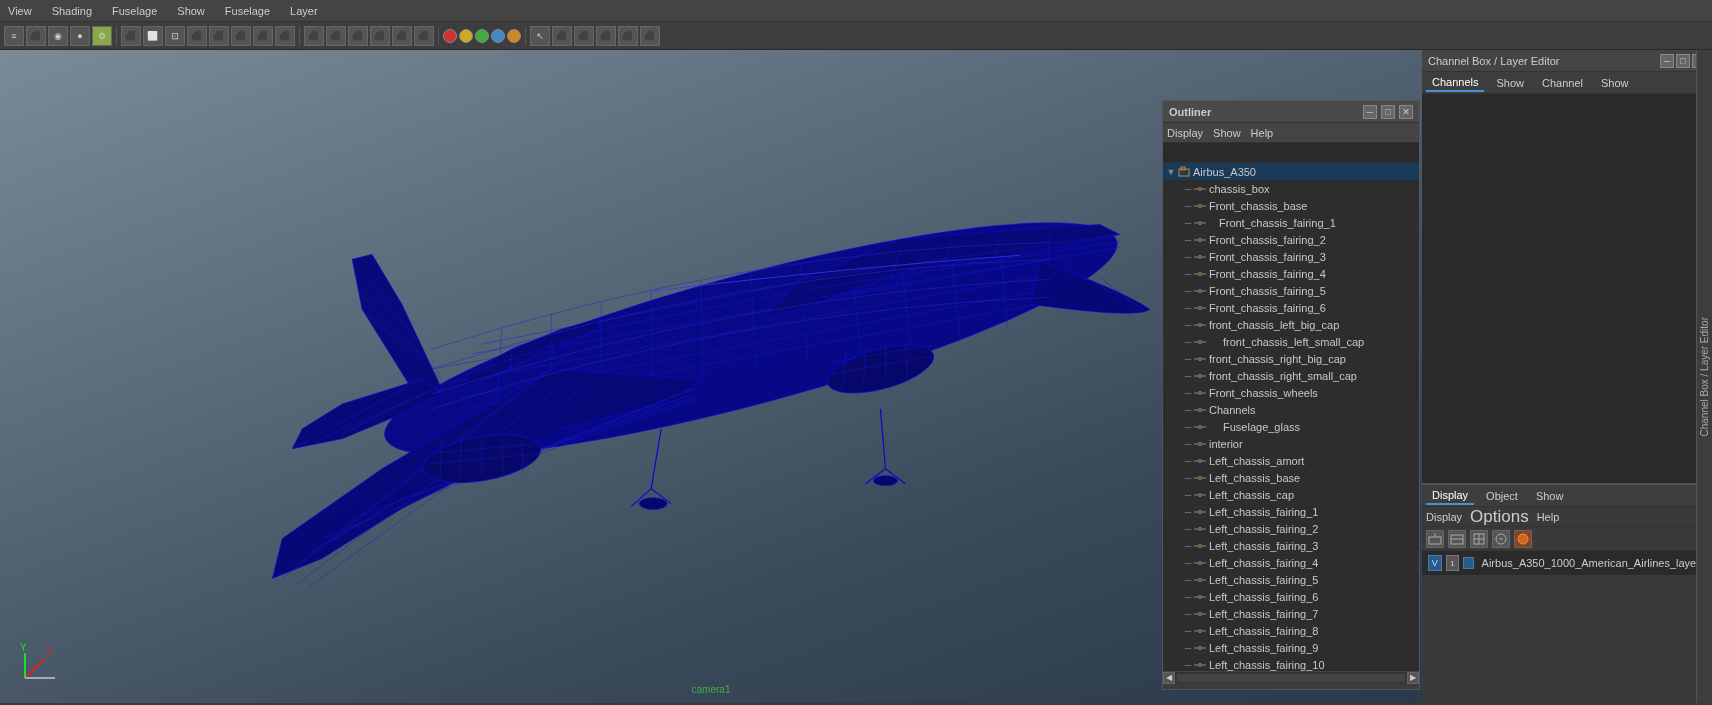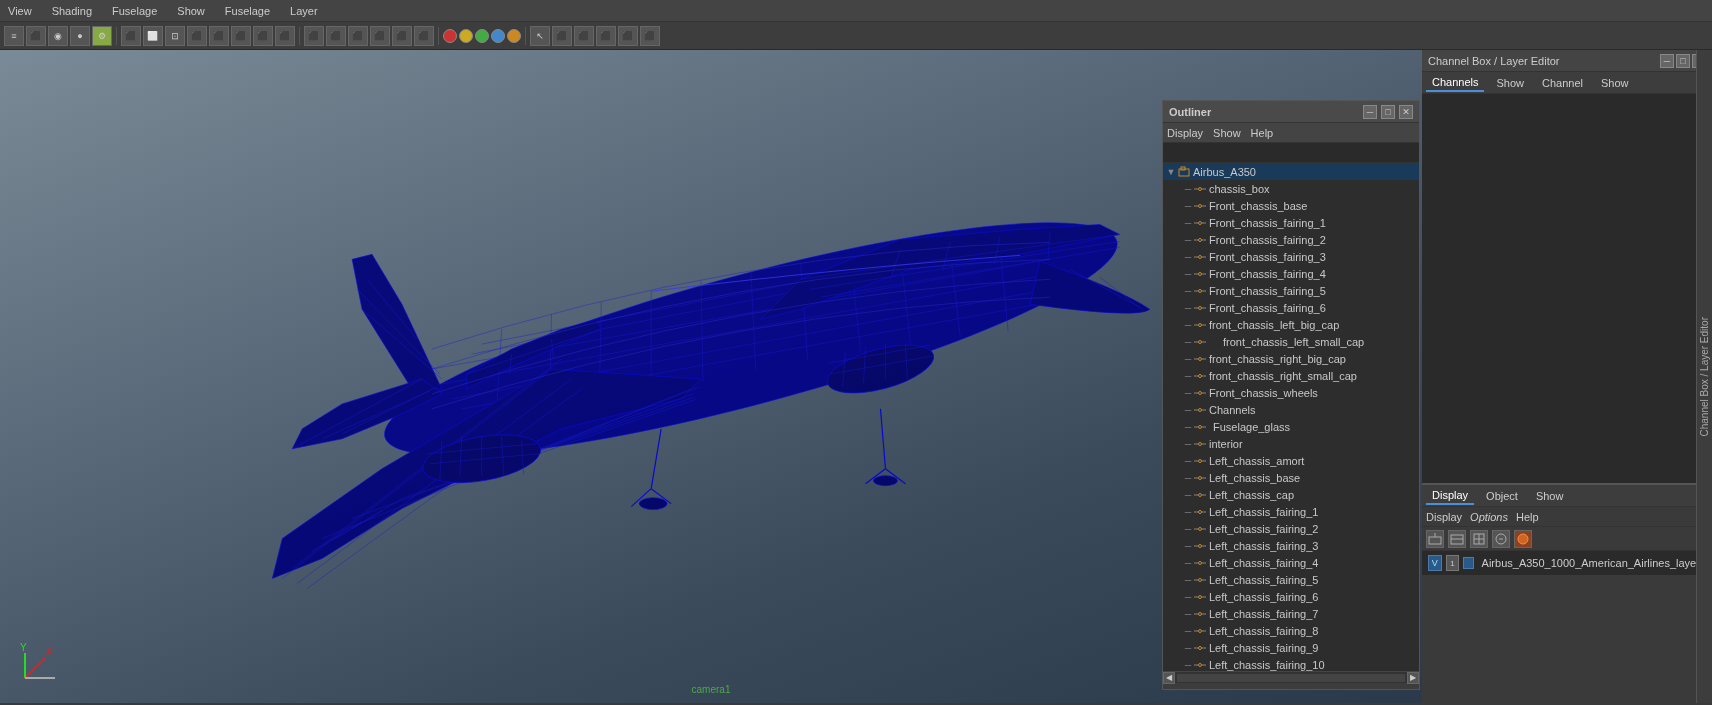--- a/index.html
+++ b/index.html
@@ -639,21 +639,21 @@
     </div>
         <div class="tree-item" style="padding-left: 20px;">
       <div class="tree-expand" style="color:#888;font-size:9px;width:10px;">─</div>
       <div class="tree-item-icon" style="width:14px;height:14px;">
         <svg width="12" height="12" viewBox="0 0 12 12">
           <circle cx="6" cy="6" r="1.5" fill="none" stroke="#cc8822" stroke-width="1"></circle>
           <line x1="0" y1="6" x2="4.5" y2="6" stroke="#888" stroke-width="1"></line>
           <line x1="7.5" y1="6" x2="12" y2="6" stroke="#888" stroke-width="1"></line>
         </svg>
       </div>
-      <span class="tree-item-label" style="margin-left:2px;">Front_chassis_fairing_1</span>
+      <span class="tree-item-label" style="margin-left:12px;">Front_chassis_fairing_1</span>
     </div>
         <div class="tree-item" style="padding-left: 20px;">
       <div class="tree-expand" style="color:#888;font-size:9px;width:10px;">─</div>
       <div class="tree-item-icon" style="width:14px;height:14px;">
         <svg width="12" height="12" viewBox="0 0 12 12">
           <circle cx="6" cy="6" r="1.5" fill="none" stroke="#cc8822" stroke-width="1"></circle>
           <line x1="0" y1="6" x2="4.5" y2="6" stroke="#888" stroke-width="1"></line>
           <line x1="7.5" y1="6" x2="12" y2="6" stroke="#888" stroke-width="1"></line>
         </svg>
       </div>
@@ -771,21 +771,21 @@
     </div>
         <div class="tree-item" style="padding-left: 20px;">
       <div class="tree-expand" style="color:#888;font-size:9px;width:10px;">─</div>
       <div class="tree-item-icon" style="width:14px;height:14px;">
         <svg width="12" height="12" viewBox="0 0 12 12">
           <circle cx="6" cy="6" r="1.5" fill="none" stroke="#cc8822" stroke-width="1"></circle>
           <line x1="0" y1="6" x2="4.5" y2="6" stroke="#888" stroke-width="1"></line>
           <line x1="7.5" y1="6" x2="12" y2="6" stroke="#888" stroke-width="1"></line>
         </svg>
       </div>
-      <span class="tree-item-label" style="margin-left:6px;text-align:right;">Fuselage_glass</span>
+      <span class="tree-item-label" style="margin-left:16px;text-align:right;">Fuselage_glass</span>
     </div>
         <div class="tree-item" style="padding-left: 20px;">
       <div class="tree-expand" style="color:#888;font-size:9px;width:10px;">─</div>
       <div class="tree-item-icon" style="width:14px;height:14px;">
         <svg width="12" height="12" viewBox="0 0 12 12">
           <circle cx="6" cy="6" r="1.5" fill="none" stroke="#cc8822" stroke-width="1"></circle>
           <line x1="0" y1="6" x2="4.5" y2="6" stroke="#888" stroke-width="1"></line>
           <line x1="7.5" y1="6" x2="12" y2="6" stroke="#888" stroke-width="1"></line>
         </svg>
       </div>
@@ -961,21 +961,21 @@
     </div>
 
     <div id="layer-section">
       <div id="layer-tabs">
         <span class="layer-tab active">Display</span>
         <span class="layer-tab">Object</span>
         <span class="layer-tab">Show</span>
       </div>
       <div id="layer-subtabs" style="height:20px;background:#3a3a3a;display:flex;align-items:center;padding:0 4px;gap:8px;border-bottom:1px solid #333;">
         <span style="font-size:11px;color:#ccc;cursor:pointer;">Display</span>
-        <span style="font-size:11px;color:#ccc;cursor:pointer;font-style:italic;">Options</span>
+        <span style="font-size:17px;color:#ccc;cursor:pointer;">Options</span>
         <span style="font-size:11px;color:#ccc;cursor:pointer;">Help</span>
       </div>
       <div id="layer-toolbar">
         <div class="layer-tb-icon">
           <svg width="14" height="14" viewBox="0 0 14 14">
               <rect x="1" y="5" width="12" height="7" fill="none" stroke="#aaa" stroke-width="1"></rect>
               <line x1="7" y1="1" x2="7" y2="5" stroke="#aaa" stroke-width="1"></line>
             </svg>
         </div>
         <div class="layer-tb-icon">

